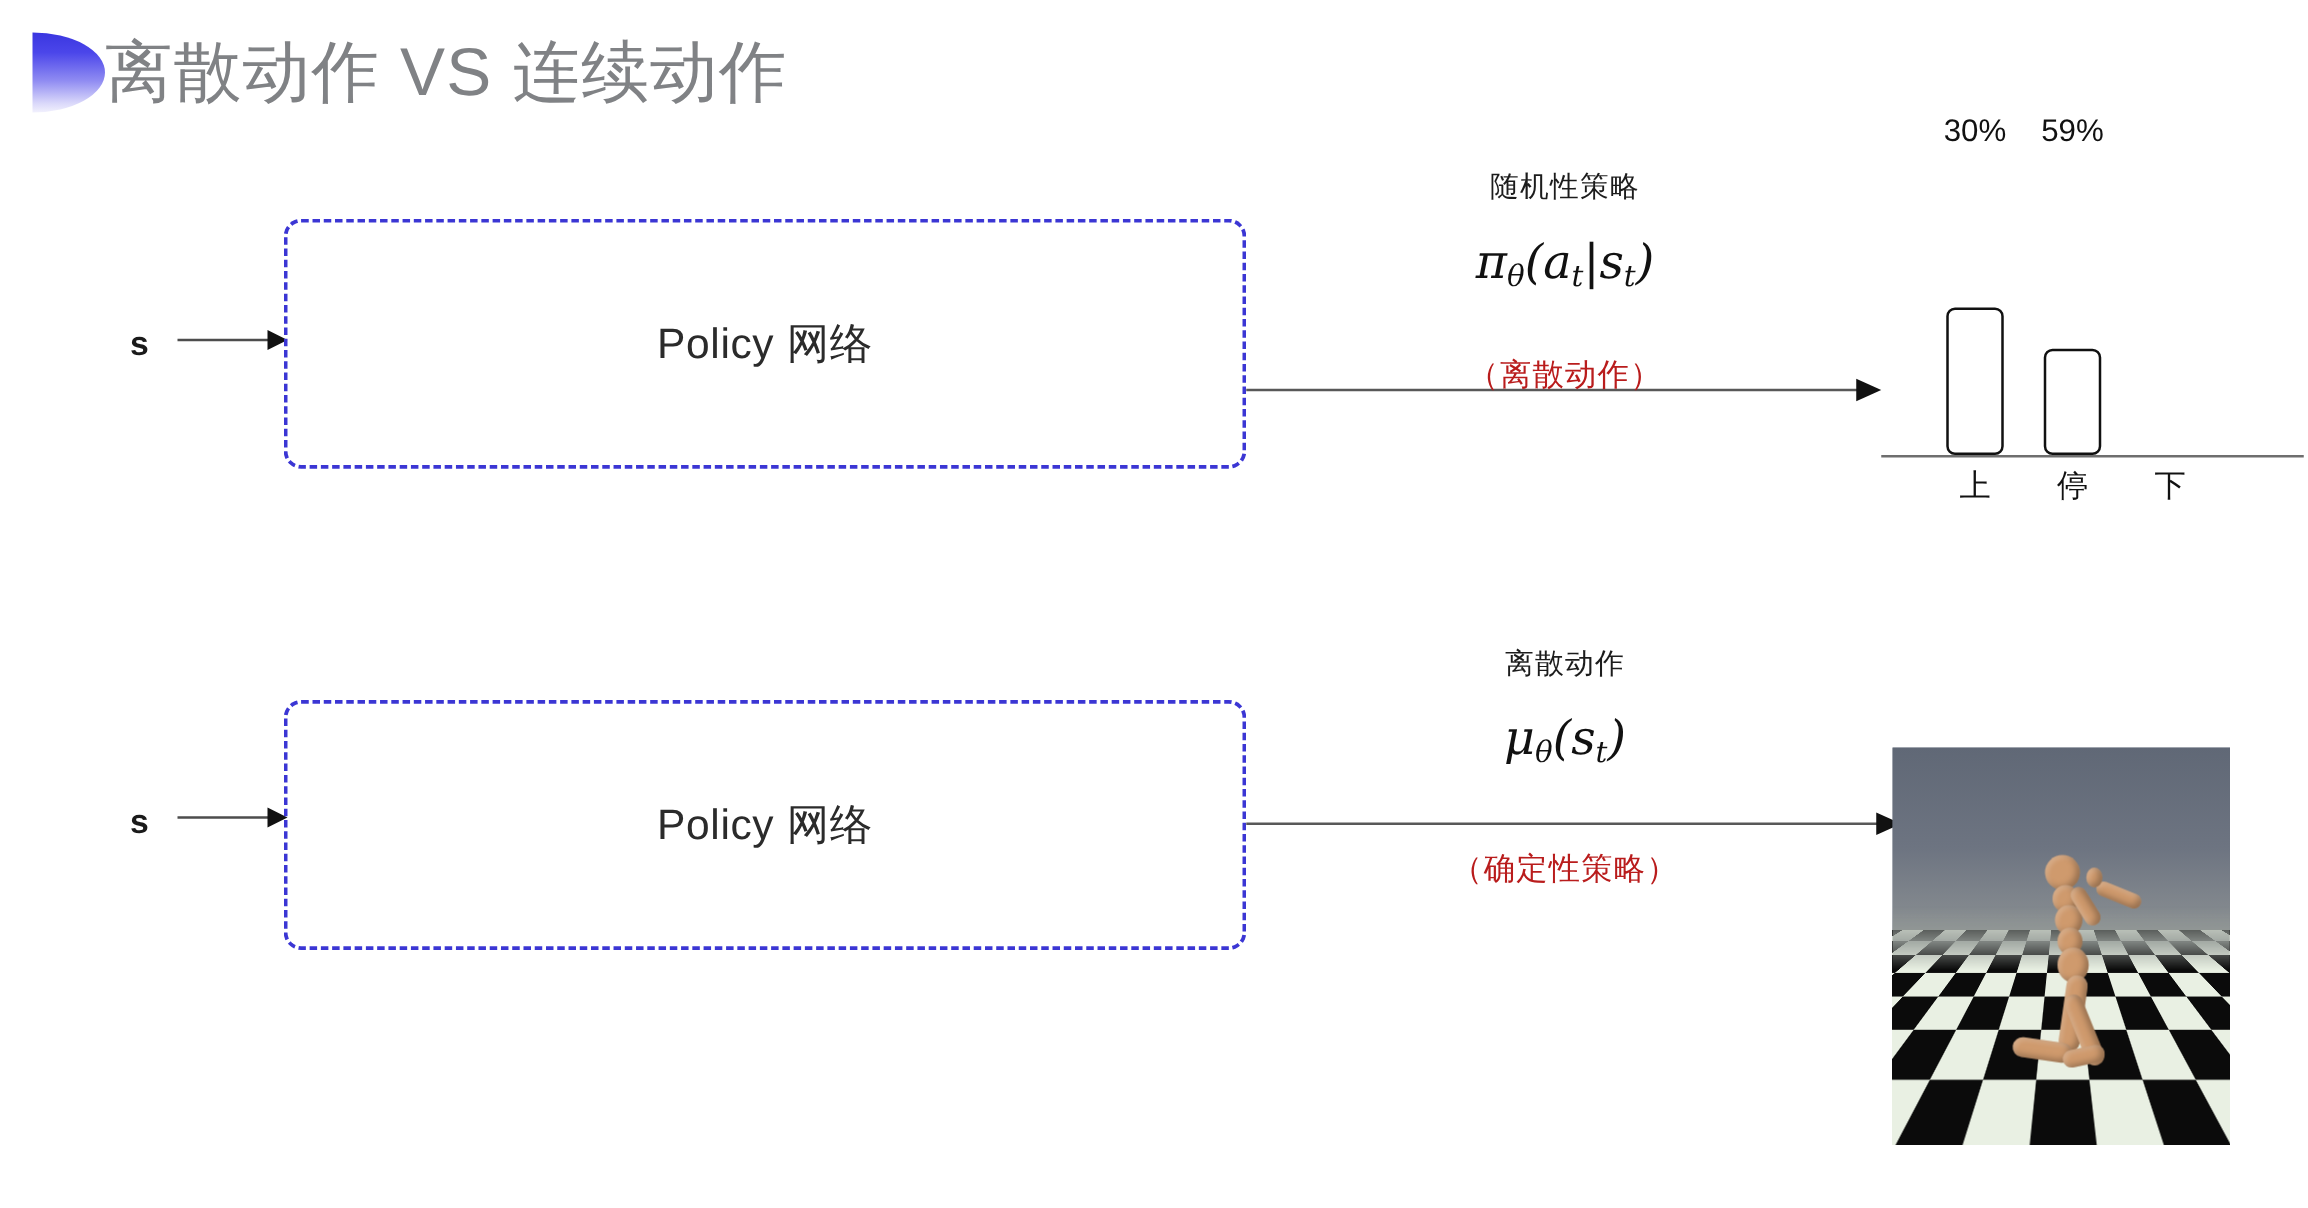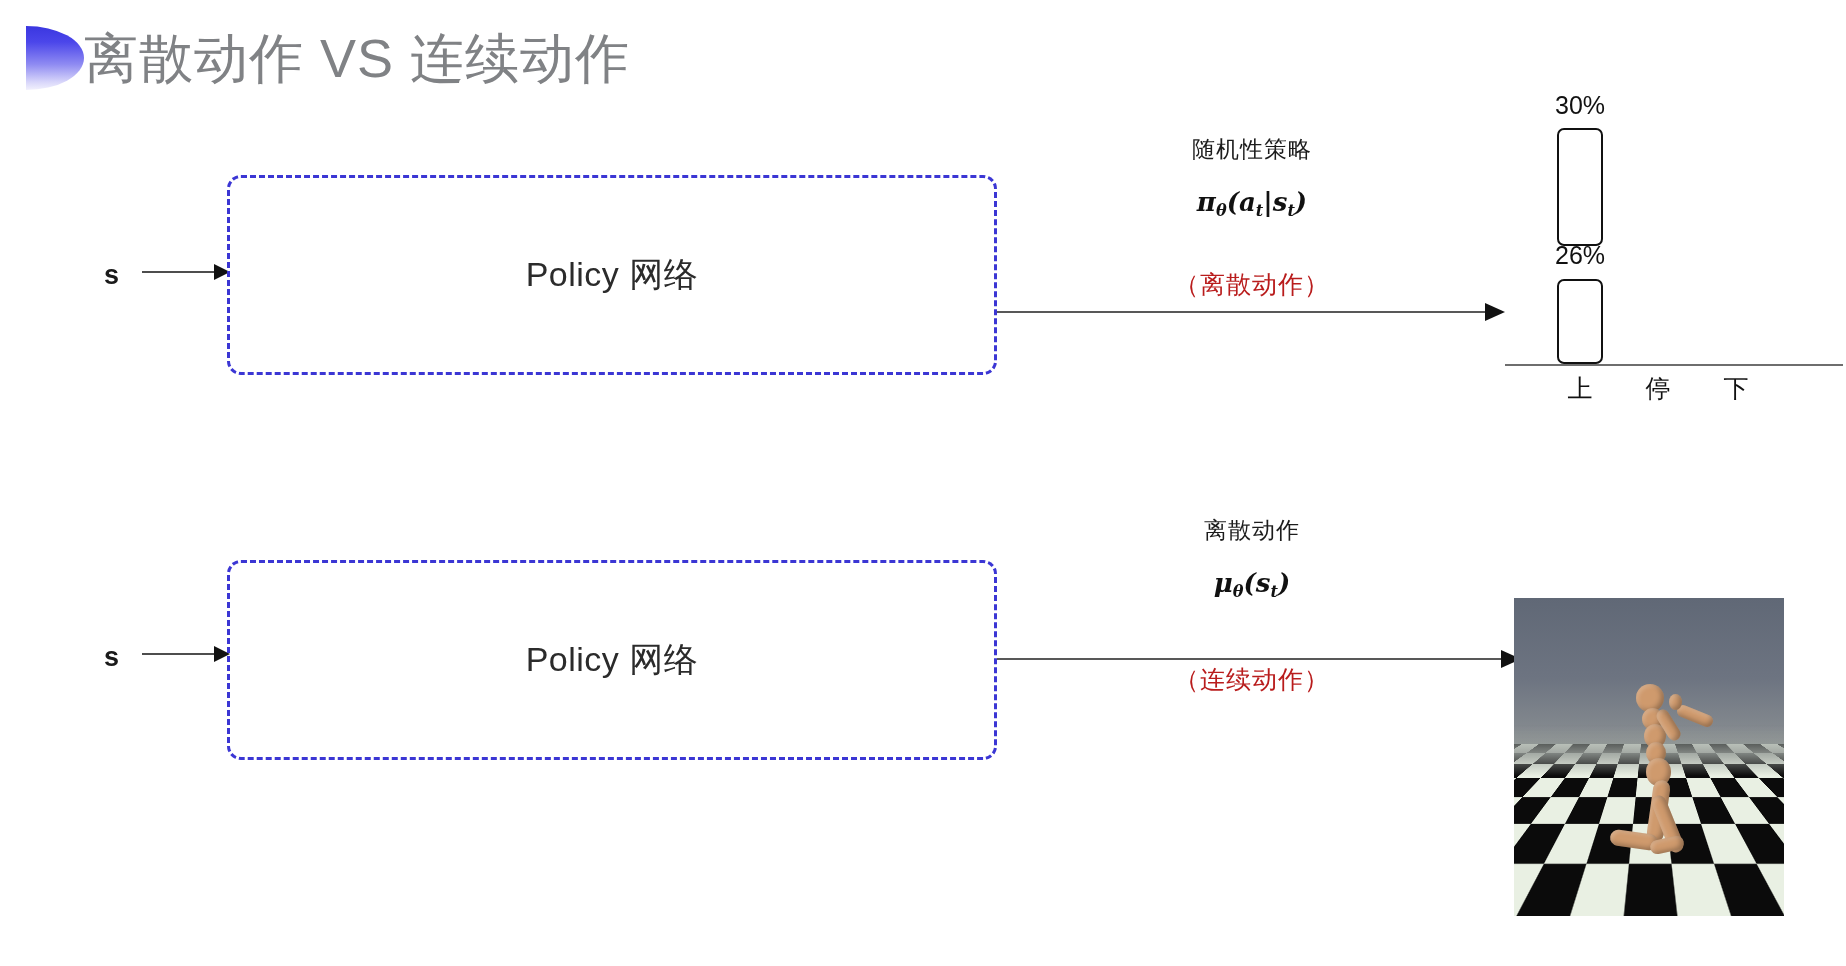--- a/index.html
+++ b/index.html
@@ -112,24 +112,23 @@
   .annot .annot-title {
     font-size: 23px;
     color: #1c1c1c;
     letter-spacing: 1px;
     white-space: nowrap;
   }
   .annot .annot-formula {
     margin-top: 22px;
     font-family: "DejaVu Serif", "Liberation Serif", serif;
     font-style: italic;
-    font-size: 26px;
+    font-size: 38px;
     color: #111111;
     white-space: nowrap;
-    font-weight: bold;
   }
   .annot .annot-formula sub {
     font-size: 0.62em;
     font-style: italic;
     vertical-align: -0.28em;
   }
   .annot .annot-caption {
     margin-top: 48px;
     font-size: 25px;
     color: #b91c1c;
@@ -146,21 +145,20 @@
     height: 2px;
     background: #6e6e6e;
   }
   .chart .bar-area {
     position: absolute;
     left: 52px; bottom: 46px;
     height: 236px;
     display: flex;
     align-items: flex-start;
     gap: 32px;
-    flex-direction: column;
   }
   .chart .bar-col {
     position: relative;
     width: 46px;
     display: flex;
     flex-direction: column;
     justify-content: flex-end;
     align-items: center;
     height: 100%;
   }
@@ -266,21 +264,21 @@
     </div>
 
     <div class="chart" style="left:1493px; top:-10px; width:345px; height:300px;">
       <div class="axis" style="width:338px;"></div>
       <div class="bar-area">
         <div class="bar-col">
           <div class="bar-value">30%</div>
           <div class="bar-rect" style="height:118px;"></div>
         </div>
         <div class="bar-col">
-          <div class="bar-value">26%</div>
+          <div class="bar-value">59%</div>
           <div class="bar-rect" style="height:85px;"></div>
         </div>
       </div>
       <div class="tick-row">
         <div class="tick-label">上</div>
         <div class="tick-label">停</div>
         <div class="tick-label">下</div>
       </div>
     </div>
   </div>
@@ -301,21 +299,21 @@
     <div class="out-arrow" style="left:985px; top:90px; width:525px; height:18px;">
       <div class="shaft" style="width:508px;"></div>
       <div class="head" style="left:504px;"></div>
     </div>
 
     <div class="annot continuous" style="left:1090px; top:-45px; width:300px;">
       <div class="annot-title">离散动作</div>
       <div class="annot-formula">
         <span>μ</span><sub>θ</sub><span>(</span><span>s</span><sub>t</sub><span>)</span>
       </div>
-      <div class="annot-caption">（连续动作）</div>
+      <div class="annot-caption">（确定性策略）</div>
     </div>
 
     <div class="sim-frame" style="left:1502px; top:38px; width:270px; height:318px;">
       <div class="sim-sky"></div>
       <div class="sim-floor"></div>
       <div class="sim-haze"></div>
 
       <div class="sim-figure" style="left:0; top:0; width:270px; height:318px;">
 
         <div class="lb" style="left:122px; top:86px; width:28px; height:28px;"></div>

